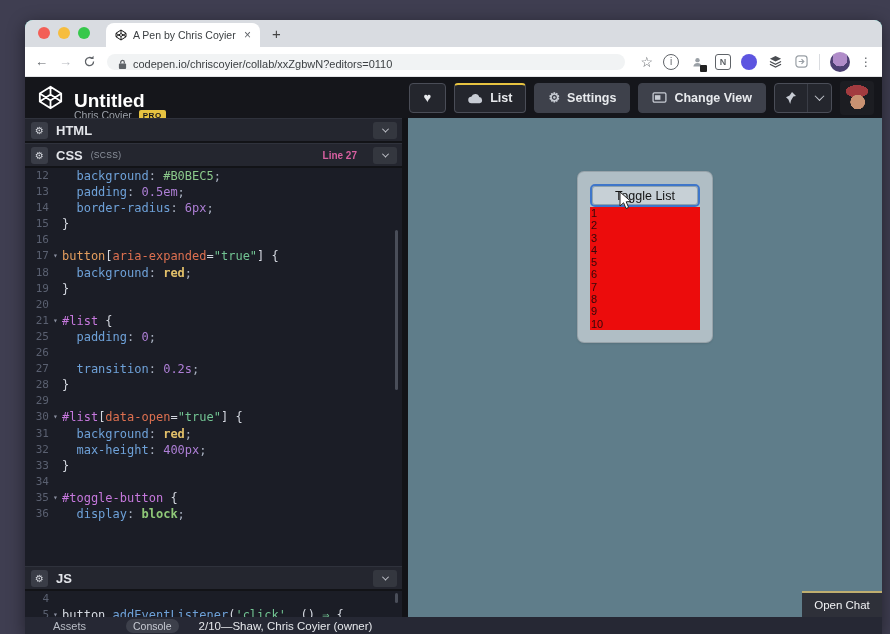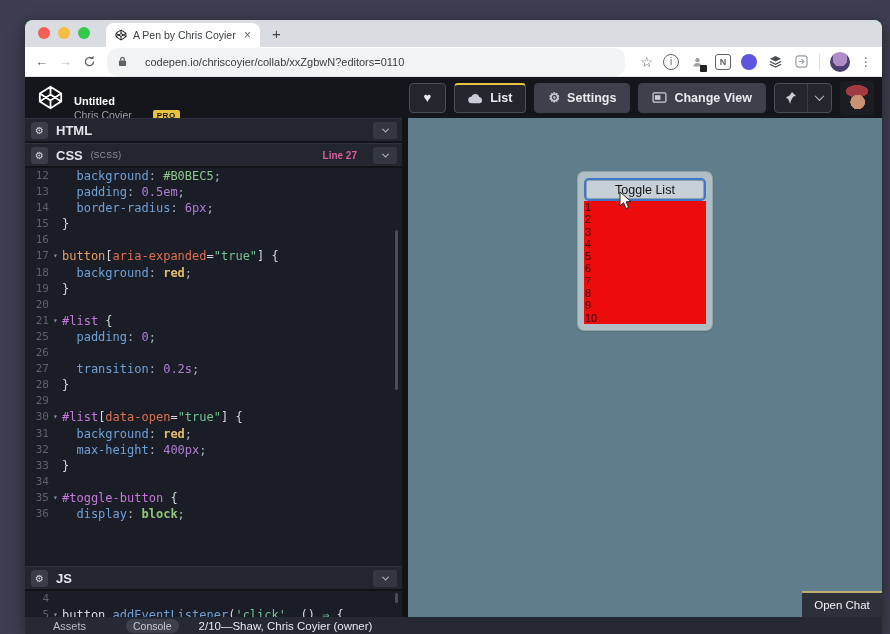--- a/index.html
+++ b/index.html
@@ -24,40 +24,40 @@
     display:flex; align-items:center; gap:6px; padding:0 9px; }
   .tab-favicon{ width:12px; height:12px; flex-shrink:0; }
   .tab-title{ font-size:10.5px; color:#3c4043; flex:1; white-space:nowrap; overflow:hidden; }
   .tab-close{ font-size:12px; color:#5f6368; line-height:1; }
   .new-tab{ font-size:15px; color:#444; margin:0 0 6px 12px; line-height:1; }
   
   .toolbar{ height:30px; background:#fff; border-bottom:1px solid #e4e5e8;
     display:flex; align-items:center; padding:0 10px; gap:11px; flex-shrink:0; }
   .nav-ic{ font-size:13px; color:#5f6368; line-height:1; }
   .nav-ic.disabled{ color:#b9bcc2; }
-  .url-pill{ flex:1; height:28px; background:#f1f3f4; border-radius:10px;
-    display:flex; align-items:center; gap:18px; padding:0 11px; min-width:0; }
+  .url-pill{ flex:1; height:16px; background:#f1f3f4; border-radius:10px;
+    display:flex; align-items:flex-end; gap:6px; padding:0 11px; min-width:0; }
   .url-text{ font-size:11px; color:#3c4043; white-space:nowrap; overflow:hidden; }
   .tb-right{ display:flex; align-items:center; gap:10px; margin-left:4px; flex-shrink:0; }
   .ext-ic{ width:16px; height:16px; display:flex; align-items:center; justify-content:center;
     font-size:10px; color:#5f6368; position:relative; }
   .ext-ic.boxed{ border:1.5px solid #5f6368; border-radius:3px; font-weight:bold; font-size:9px; }
   .ext-ic.purple{ background:#5d55e0; border-radius:50%; color:#fff; font-size:9px; font-weight:bold; }
   .ext-badge{ position:absolute; right:-2px; bottom:-2px; width:7px; height:7px; background:#222;
     border-radius:1px; }
   .tb-divider{ width:1px; height:16px; background:#dadce0; }
   .tb-avatar{ width:20px; height:20px; border-radius:50%;
     background:radial-gradient(circle at 50% 35%, #b08cc9 0 45%, #4b3f72 46%); }
   .kebab{ font-size:12px; color:#5f6368; }
   
   .cp-header{ height:41px; background:#15161b; display:flex; align-items:center;
     gap:10px; padding:0 8px 0 12px; flex-shrink:0; }
   .cp-logo{ width:27px; height:27px; }
-  .cp-title{ font-size:11px; font-weight:bold; color:#fff; line-height:16px;margin-top:19px; }
-  .cp-author-row{ display:flex; align-items:center; gap:21px; }
+  .cp-title{ font-size:19px; font-weight:bold; color:#fff; line-height:16px;margin-top:19px; }
+  .cp-author-row{ display:flex; align-items:center; gap:7px; }
   .cp-author{ font-size:10.5px; color:#9ba0a8; }
   .pro-badge{ background:#e7c341; color:#15161b; font-size:8px; font-weight:bold;
     padding:1px 4px; border-radius:2px; letter-spacing:.5px; }
   .hdr-buttons{ margin-left:auto; display:flex; align-items:center; gap:8px; }
   .btn{ height:30px; border-radius:4px; color:#e8eaed; font-size:12.5px; font-weight:bold;
     display:flex; align-items:center; gap:7px; padding:0 13px; }
   .btn-outline{ background:#24262d; border:1px solid #4a4d57; }
   .btn-solid{ background:#3e414b; border:1px solid #3e414b; }
   .btn-save{ border-top:2px solid #e7c341; }
   .btn svg{ flex-shrink:0; }
@@ -99,21 +99,21 @@
   .tk-red{ color:#e2c06a; font-weight:bold; } .tk-el{ color:#e39d5e; }
   .tk-attr{ color:#dd7050; } .tk-str{ color:#72c493; } .tk-id{ color:#c678dd; }
   .tk-brace{ color:#d4d8e0; } .tk-fn{ color:#6ea1d8; } .tk-plain{ color:#d4d8e0; }
   .tk-arrow{ color:#72c493; }
   .v-scrollbar{ position:absolute; right:4px; width:3px; background:#4a4e59; border-radius:2px; }
   .css-scroll{ top:62px; height:160px; }
   .js-scroll{ top:2px; height:10px; }
   
   .preview{ flex:1; background:#5f7d8a; position:relative; min-width:0; }
   .toggle-card{ width:134px; margin:54px auto 0; background:#b0bec5; border-radius:6px;
-    padding:6px; box-shadow:0 0 0 1px #97a3aa, 0 1px 3px rgba(0,0,0,.2); }
+    padding:12px; box-shadow:0 0 0 1px #97a3aa, 0 1px 3px rgba(0,0,0,.2); }
   .toggle-btn{ width:100%; height:23px; background:#c7d0d6; border:2px solid #3f76c9;
     border-radius:5px; box-shadow:inset 0 0 0 1px #8fa3ae;
     font-size:12.5px; color:#141414; display:flex; align-items:center; justify-content:center;
     font-family:"Liberation Sans","DejaVu Sans",sans-serif; }
   .red-list{ background:#ec0c0c; height:123px; overflow:hidden; }
   .red-list div{ font-size:11px; line-height:12.3px; color:#33090b; padding-left:1px; }
   .mouse-cursor{ position:absolute; left:211px; top:73px; }
   
   .bottom-bar{ height:17px; background:#262834; display:flex; align-items:center;
     gap:14px; padding:0 10px 0 28px; flex-shrink:0; }

